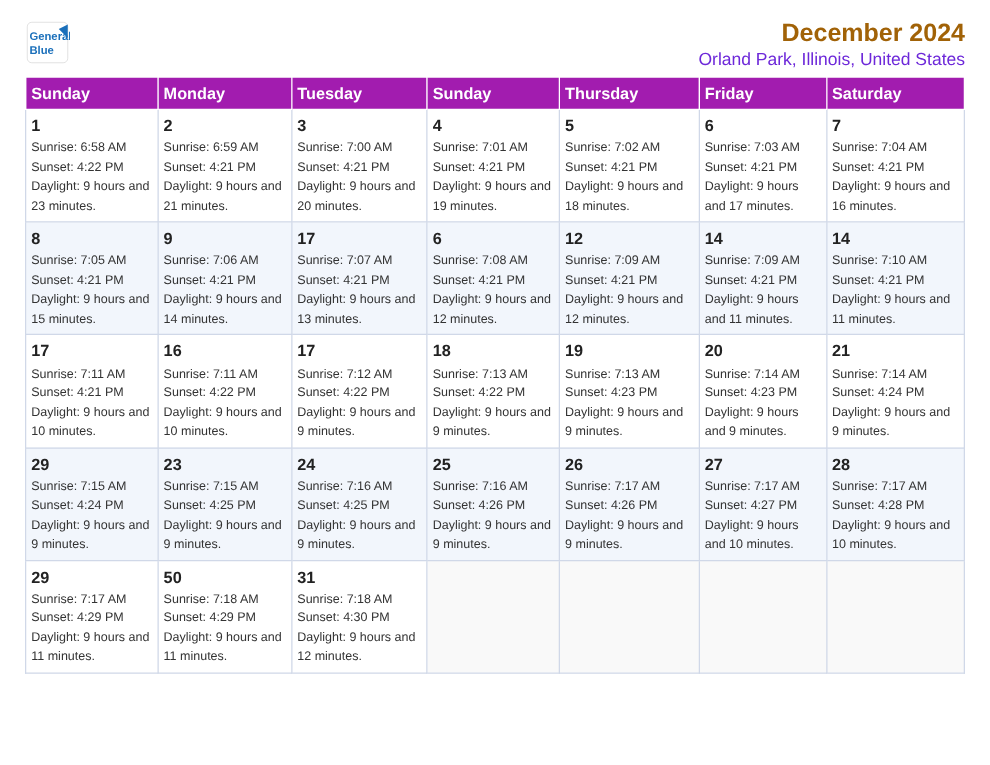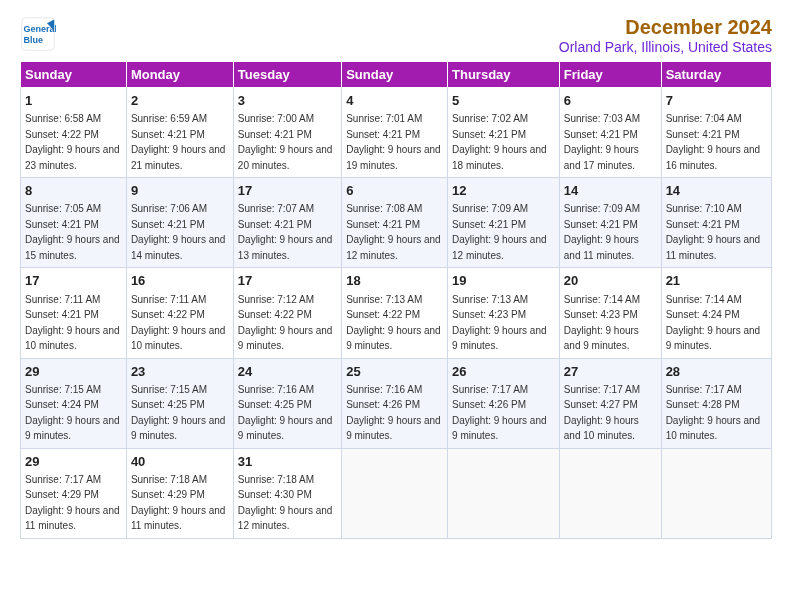--- a/index.html
+++ b/index.html
@@ -152,21 +152,21 @@
           <td><span class="day-num">29</span><span class="day-info">Sunrise: 7:15 AM<br>Sunset: 4:24 PM<br>Daylight: 9 hours and 9 minutes.</span></td>
           <td><span class="day-num">23</span><span class="day-info">Sunrise: 7:15 AM<br>Sunset: 4:25 PM<br>Daylight: 9 hours and 9 minutes.</span></td>
           <td><span class="day-num">24</span><span class="day-info">Sunrise: 7:16 AM<br>Sunset: 4:25 PM<br>Daylight: 9 hours and 9 minutes.</span></td>
           <td><span class="day-num">25</span><span class="day-info">Sunrise: 7:16 AM<br>Sunset: 4:26 PM<br>Daylight: 9 hours and 9 minutes.</span></td>
           <td><span class="day-num">26</span><span class="day-info">Sunrise: 7:17 AM<br>Sunset: 4:26 PM<br>Daylight: 9 hours and 9 minutes.</span></td>
           <td><span class="day-num">27</span><span class="day-info">Sunrise: 7:17 AM<br>Sunset: 4:27 PM<br>Daylight: 9 hours and 10 minutes.</span></td>
           <td><span class="day-num">28</span><span class="day-info">Sunrise: 7:17 AM<br>Sunset: 4:28 PM<br>Daylight: 9 hours and 10 minutes.</span></td>
         </tr>
         <tr>
           <td><span class="day-num">29</span><span class="day-info">Sunrise: 7:17 AM<br>Sunset: 4:29 PM<br>Daylight: 9 hours and 11 minutes.</span></td>
-          <td><span class="day-num">40</span><span class="day-info">Sunrise: 7:18 AM<br>Sunset: 4:29 PM<br>Daylight: 9 hours and 11 minutes.</span></td>
+          <td><span class="day-num">50</span><span class="day-info">Sunrise: 7:18 AM<br>Sunset: 4:29 PM<br>Daylight: 9 hours and 11 minutes.</span></td>
           <td><span class="day-num">31</span><span class="day-info">Sunrise: 7:18 AM<br>Sunset: 4:30 PM<br>Daylight: 9 hours and 12 minutes.</span></td>
           <td class="empty"></td>
           <td class="empty"></td>
           <td class="empty"></td>
           <td class="empty"></td>
         </tr>
       </tbody>
   </table>
 </div>
 

